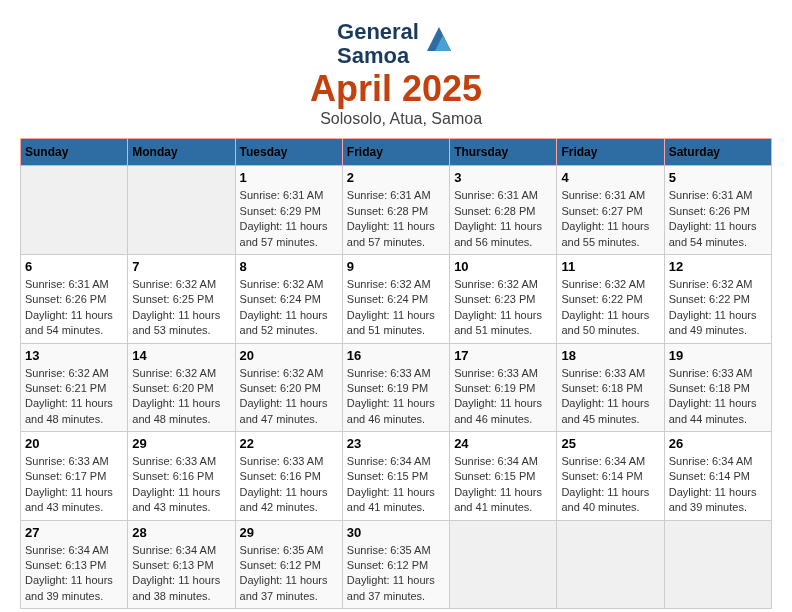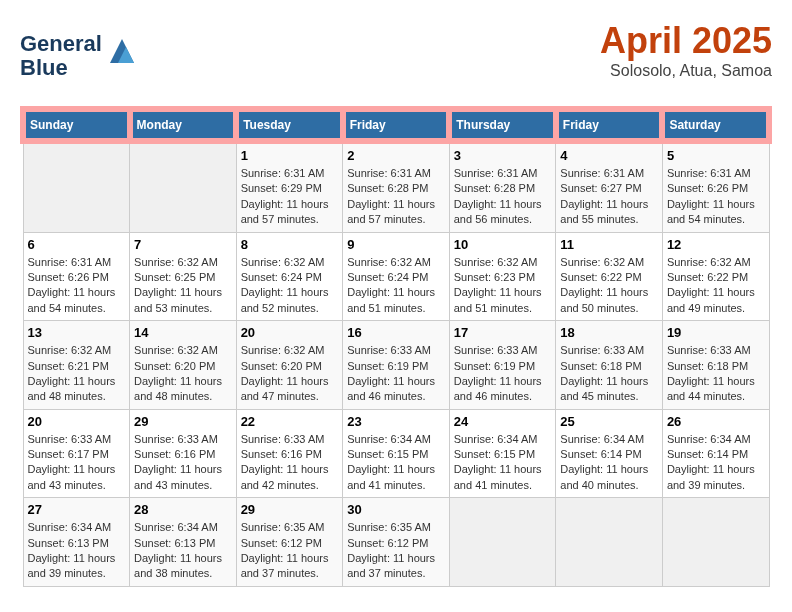--- a/index.html
+++ b/index.html
@@ -6,22 +6,23 @@
     body {
       font-family: Arial, sans-serif;
       background: #fff;
       width: 792px;
       min-height: 612px;
       padding: 20px;
     }
     .header {
       display: flex;
       justify-content: space-between;
-      align-items: flex-end;
-      margin-bottom: 26px;
+      align-items: center;
+      margin-bottom: 10px;
+      flex-direction: column;
     }
     .logo {
       display: flex;
       align-items: center;
     }
     .title-block {
       text-align: right;
     }
     .title-block h1 {
       font-size: 36px;
@@ -33,26 +34,26 @@
       color: #444;
       font-weight: normal;
     }
     table {
       width: 100%;
       border-collapse: collapse;
       font-size: 11px;
     }
     thead tr th {
       background: #2e6da4;
-      color: #ffffff;
+      color: #000000;
       padding: 6px 4px;
       text-align: left;
       font-size: 12px;
       font-weight: bold;
-      border: 6px solid #fca5a5;
+      border: 1px solid #fca5a5;
     }
     tbody tr td {
       border: 1px solid #ccc;
       vertical-align: top;
       padding: 4px;
       min-height: 80px;
       width: 14.28%;
     }
     tbody tr:nth-child(odd) td {
       background: #f9f9f9;
@@ -76,21 +77,21 @@
     }
   </style>
 </head>
 <body>
 
 <div class="header">
   <div class="logo">
     <div>
       <div style="display:flex;align-items:center;">
         <div style="font-size:22px;font-weight:bold;color:#1a3a5c;line-height:1.1;">
-          <span>General</span><br><span>Blue</span>
+          <span>General</span><br><span>Samoa</span>
         </div>
         <svg width="32" height="32" viewBox="0 0 32 32" style="margin-left:4px;margin-top:-10px;">
           <polygon points="4,28 16,4 28,28" fill="#2e6da4"></polygon>
           <polygon points="18,28 26,12 34,28" fill="#4a9fd4" transform="translate(-6,0)"></polygon>
         </svg>
       </div>
     </div>
   </div>
   <div class="title-block">
     <h1>April 2025</h1>

